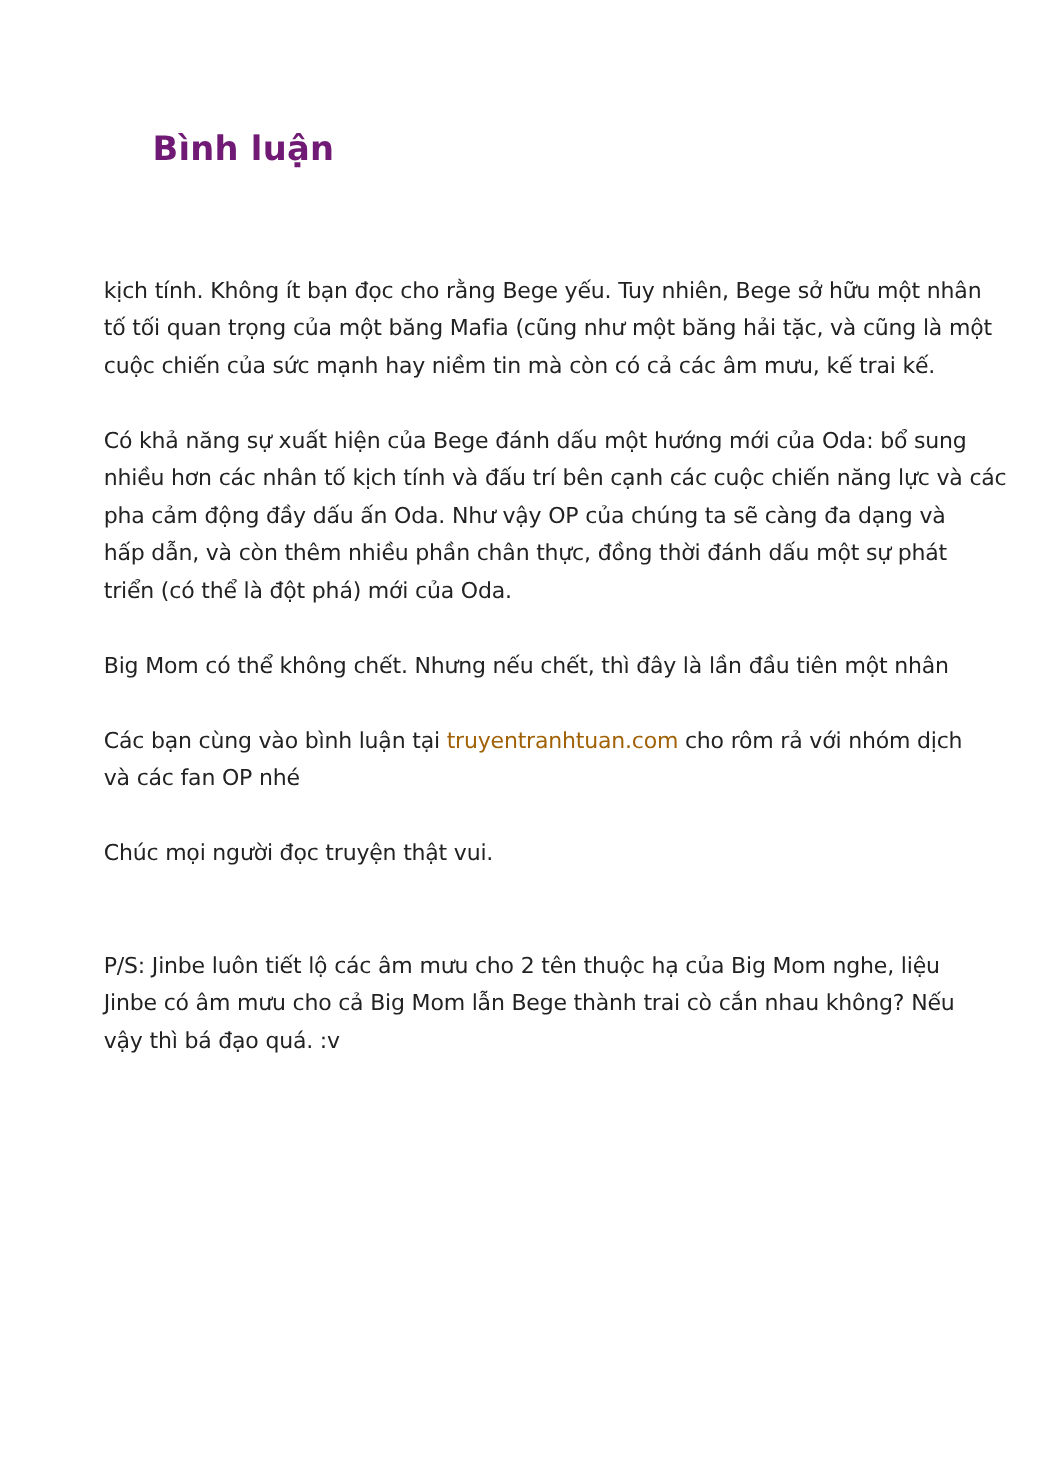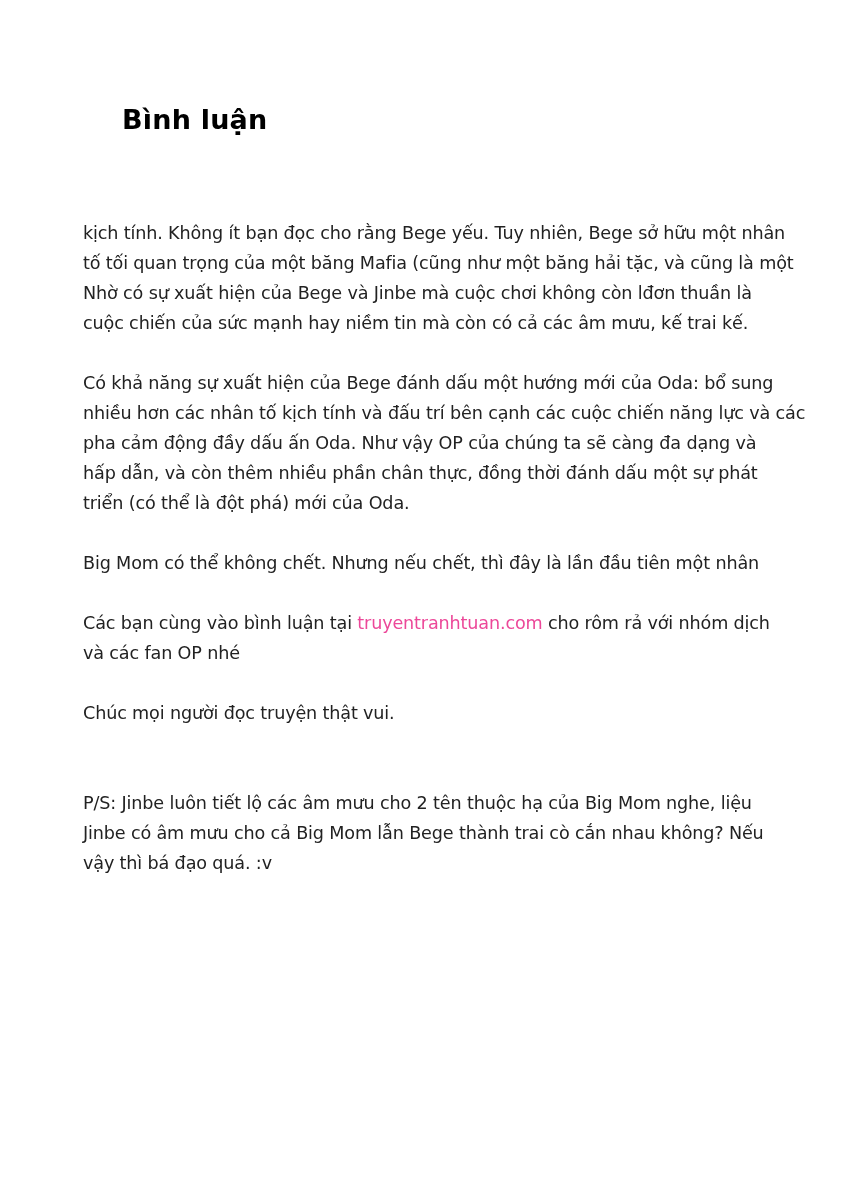--- a/index.html
+++ b/index.html
@@ -15,21 +15,21 @@
       font-family: "DejaVu Sans", "Liberation Sans", sans-serif;
       color: #222222;
     }
     .title {
       position: absolute;
       left: 122px;
       top: 100px;
       margin: 0;
       font-size: 27px;
       font-weight: 600;
-      color: #000000;
+      color: #701a75;
       letter-spacing: 0.2px;
       line-height: 40px;
     }
     .content {
       position: absolute;
       left: 83px;
       top: 218px;
       width: 700px;
       font-size: 17.6px;
       line-height: 30px;
@@ -43,35 +43,34 @@
       display: block;
       height: 30px;
     }
     .gap {
       height: 30px;
     }
     .gap-2 {
       height: 60px;
     }
     .link {
-      color: #ec4899;
+      color: #a16207;
       text-decoration: none;
     }
   </style>
 </head>
 <body>
 
 <h1 class="title">Bình luận</h1>
 
 <div class="content">
 
   <p>
     <span class="line">kịch tính. Không ít bạn đọc cho rằng Bege yếu. Tuy nhiên, Bege sở hữu một nhân</span>
     <span class="line">tố tối quan trọng của một băng Mafia (cũng như một băng hải tặc, và cũng là một</span>
-    <span class="line">Nhờ có sự xuất hiện của Bege và Jinbe mà cuộc chơi không còn lđơn thuần là</span>
     <span class="line">cuộc chiến của sức mạnh hay niềm tin mà còn có cả các âm mưu, kế trai kế.</span>
   </p>
 
   <div class="gap"></div>
 
   <p>
     <span class="line">Có khả năng  sự xuất hiện của Bege đánh dấu một hướng mới của Oda: bổ sung</span>
     <span class="line">nhiều hơn các nhân tố kịch tính và đấu trí bên cạnh các cuộc chiến năng lực và các</span>
     <span class="line">pha cảm động đầy dấu ấn Oda. Như vậy OP của chúng ta sẽ càng đa dạng và</span>
     <span class="line">hấp dẫn, và còn thêm nhiều phần chân thực, đồng thời đánh dấu một sự phát</span>

